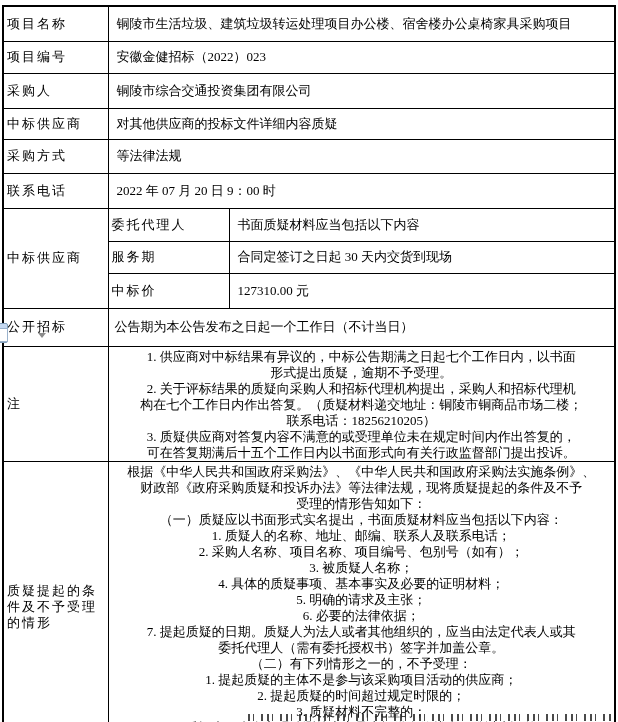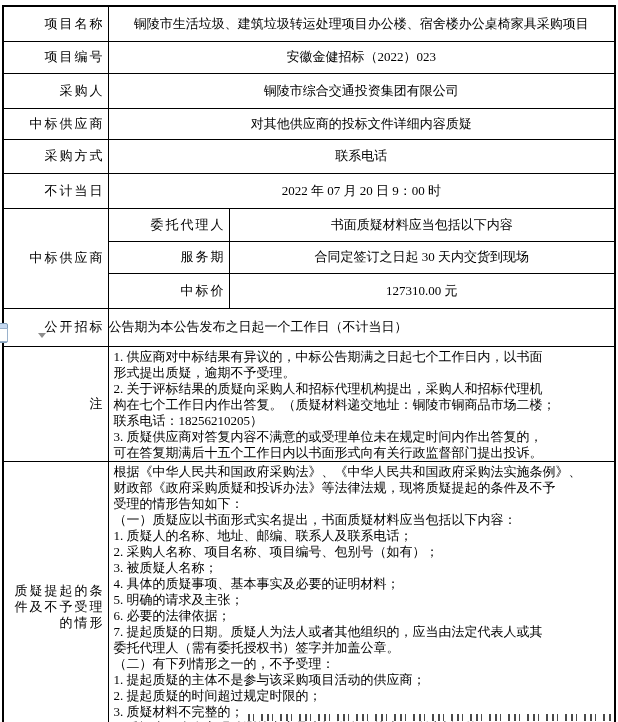--- a/index.html
+++ b/index.html
@@ -19,37 +19,37 @@
     table-layout: fixed;
   }
   .doc-table td {
     border: 1px solid #000;
     font-size: 13px;
     line-height: 16px;
     overflow: hidden;
   }
   .doc-table { border: 2px solid #000; }
   .label-cell {
-    text-align: right;
+    text-align: left;
     vertical-align: middle;
     letter-spacing: 2px;
     padding: 2px 3px;
   }
   .value-cell {
-    text-align: center;
+    text-align: left;
     vertical-align: middle;
     padding: 2px 8px;
   }
   .value-left {
     text-align: left;
     vertical-align: middle;
-    padding: 2px 0;
+    padding: 2px 6px;
   }
   .block-cell {
-    text-align: left;
+    text-align: center;
     vertical-align: top;
     padding: 2px 5px 0 5px;
     white-space: pre-line;
   }
   .note-cell  { line-height: 15.4px; }
   .query-cell { line-height: 14.2px; }
 
   
   .paste-widget {
     position: absolute;
@@ -115,24 +115,24 @@
     <tr style="height:35px">
       <td class="label-cell">采购人</td>
       <td class="value-cell" colspan="2">铜陵市综合交通投资集团有限公司</td>
     </tr>
     <tr style="height:31px">
       <td class="label-cell">中标供应商</td>
       <td class="value-cell" colspan="2">对其他供应商的投标文件详细内容质疑</td>
     </tr>
     <tr style="height:34px">
       <td class="label-cell">采购方式</td>
-      <td class="value-cell" colspan="2">联系电话</td>
+      <td class="value-cell" colspan="2">等法律法规</td>
     </tr>
     <tr style="height:35px">
-      <td class="label-cell">不计当日</td>
+      <td class="label-cell">联系电话</td>
       <td class="value-cell" colspan="2">2022 年 07 月 20 日 9：00 时</td>
     </tr>
     <tr style="height:33px">
       <td class="label-cell" rowspan="3">中标供应商</td>
       <td class="label-cell">委托代理人</td>
       <td class="value-cell">书面质疑材料应当包括以下内容</td>
     </tr>
     <tr style="height:32px">
       <td class="label-cell">服务期</td>
       <td class="value-cell">合同定签订之日起 30 天内交货到现场</td>

